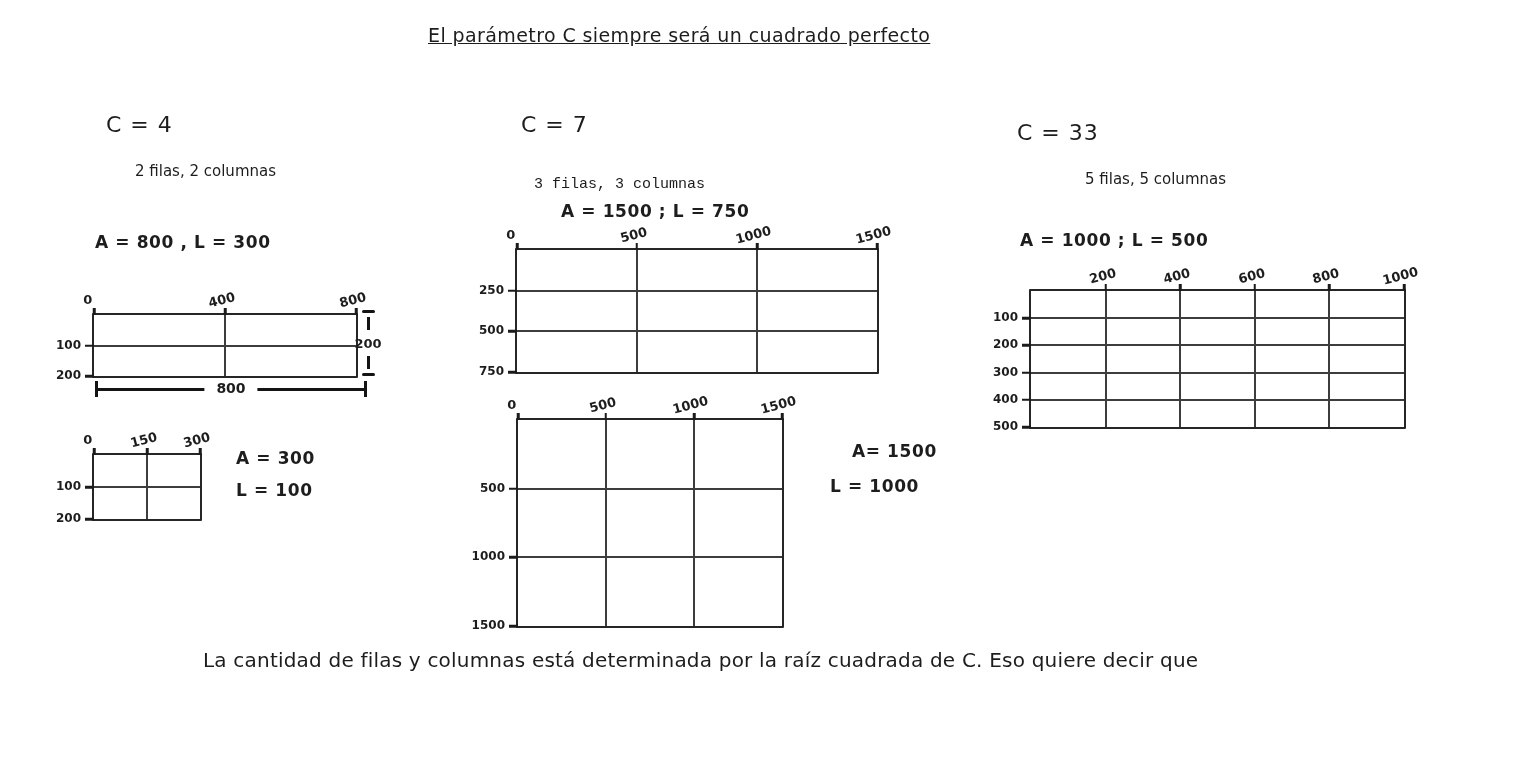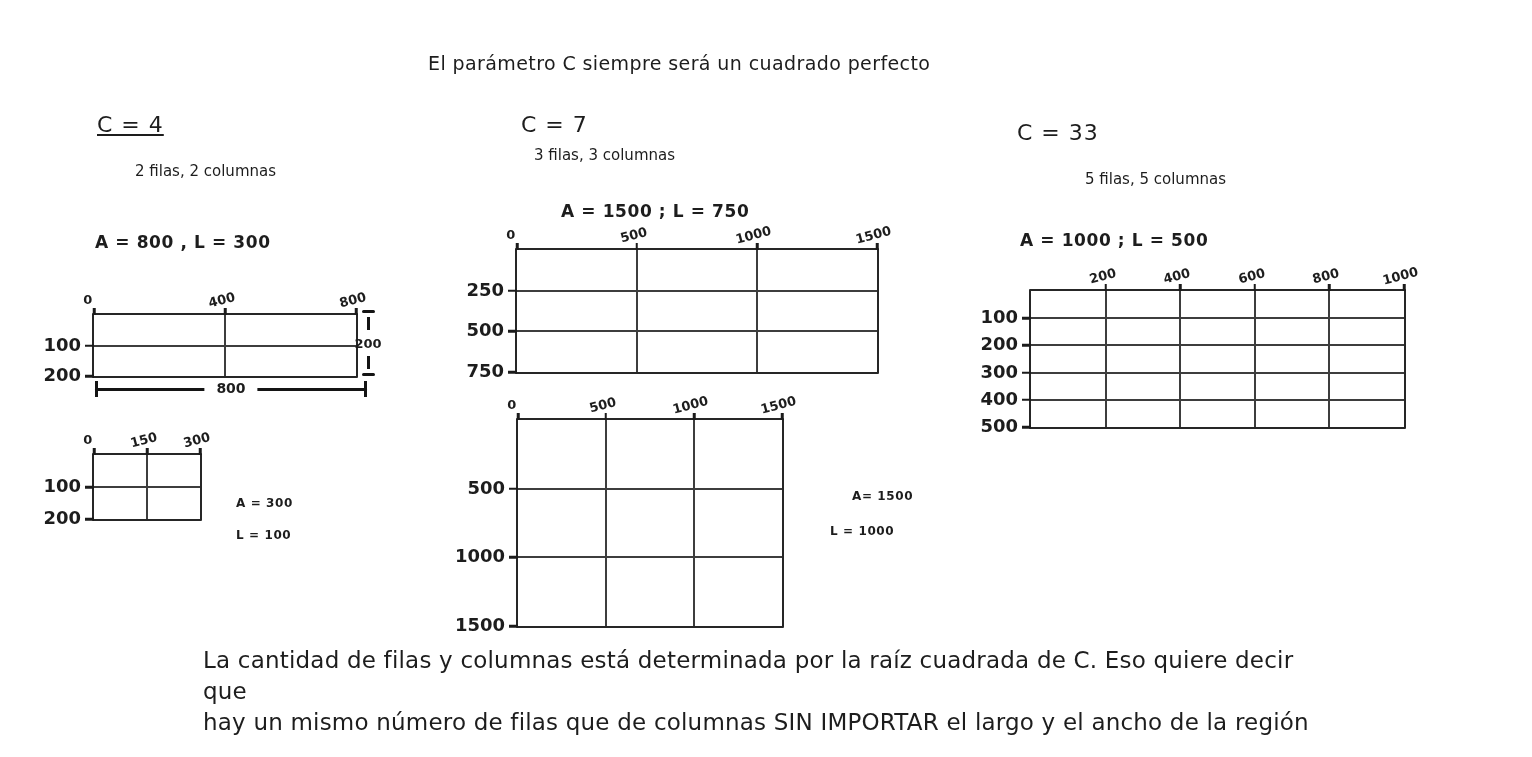--- a/index.html
+++ b/index.html
@@ -5,50 +5,50 @@
   html,body{margin:0;padding:0;}
   body{
     width:1532px;height:757px;position:relative;background:#ffffff;
     font-family:"DejaVu Sans",sans-serif;color:#1d1d1d;overflow:hidden;
   }
   .abs{position:absolute;}
   .title{font-size:19px;letter-spacing:.4px;}
   .c-label{font-size:22px;letter-spacing:1px;}
   .dims-label{font-size:15px;}
   .params-label{font-size:17px;font-weight:700;letter-spacing:.6px;}
-  .annot{font-size:12px;font-weight:700;letter-spacing:.6px;margin-top:48px;}
-  .footer{font-size:23px;line-height:31px;letter-spacing:.2px;}
+  .annot{font-size:17px;font-weight:700;letter-spacing:.6px;}
+  .footer{font-size:20px;line-height:31px;letter-spacing:.2px;}
 
   
   .grid{position:absolute;border:2.5px solid #262626;border-radius:1px;}
   .grid .vline{position:absolute;top:0;bottom:0;width:2px;background:#3d3d3d;transform:translateX(-1px);}
   .grid .hline{position:absolute;left:0;right:0;height:2px;background:#3d3d3d;transform:translateY(-1px);}
   .grid .tick-top{position:absolute;bottom:100%;width:2.5px;height:7px;background:#1b1b1b;transform:translateX(-50%);}
   .grid .tick-left{position:absolute;right:100%;width:9px;height:2.5px;background:#1b1b1b;transform:translateY(-50%);}
   .grid .lbl-top{position:absolute;bottom:100%;margin-bottom:8px;font-size:13px;font-weight:700;white-space:nowrap;transform:translateX(-120%);}
   .grid .lbl-top.tilt{transform:translateX(-55%) rotate(-15deg);transform-origin:50% 100%;}
-  .grid .lbl-left{position:absolute;right:100%;margin-right:13px;font-size:18px;font-weight:700;transform:translateY(-55%);white-space:nowrap;}
+  .grid .lbl-left{position:absolute;right:100%;margin-right:13px;font-size:12px;font-weight:700;transform:translateY(-55%);white-space:nowrap;}
 
   
   .dimv{position:absolute;display:flex;flex-direction:column;align-items:center;justify-content:space-between;}
   .dimv .cap{width:13px;height:3px;background:#141414;border-radius:2px;}
   .dimv .stem{width:3px;height:13px;background:#141414;}
   .dimv .dim-label{font-size:13px;font-weight:700;line-height:1;margin:2px 0;}
   .dimh{position:absolute;}
   .dimh .line{position:absolute;top:7px;left:0;right:0;height:3px;background:#141414;border-radius:2px;}
   .dimh .capl{position:absolute;left:0;top:0;bottom:0;width:3px;background:#141414;}
   .dimh .capr{position:absolute;right:0;top:0;bottom:0;width:3px;background:#141414;}
   .dimh .dim-label{position:absolute;left:50%;top:50%;transform:translate(-50%,-56%);background:#fff;padding:0 12px;font-size:14px;font-weight:700;}
 </style>
 </head>
 <body>
 
-<div class="abs title" style="left:428px;top:52px;">El parámetro C siempre será un cuadrado perfecto</div>
+<div class="abs title" style="left:428px;top:24px;text-decoration:underline;">El parámetro C siempre será un cuadrado perfecto</div>
 
-<div class="abs c-label" style="left:97px;top:112px;text-decoration:underline;">C = 4</div>
+<div class="abs c-label" style="left:106px;top:112px;">C = 4</div>
 <div class="abs dims-label" style="left:135px;top:162px;">2 filas, 2 columnas</div>
 <div class="abs params-label" style="left:95px;top:232px;">A = 800 ,   L = 300</div>
 
 <div class="grid" style="left:92px;top:313px;width:262px;height:61px;">
     <div class="vline" style="left: 50%;"></div>
     <div class="hline" style="top: 50%;"></div>
     <div class="tick-top" style="left: 0%;"></div>
     <div class="lbl-top" style="left: 0%;">0</div>
     <div class="tick-top" style="left: 50%;"></div>
     <div class="lbl-top tilt" style="left: 50%;">400</div>
@@ -86,21 +86,21 @@
     <div class="lbl-top tilt" style="left: 100%;">300</div>
     <div class="tick-left" style="top: 50%;"></div>
     <div class="lbl-left" style="top: 50%;">100</div>
     <div class="tick-left" style="top: 100%;"></div>
     <div class="lbl-left" style="top: 100%;">200</div>
   </div>
 <div class="abs annot" style="left:236px;top:448px;">A = 300</div>
 <div class="abs annot" style="left:236px;top:480px;">L = 100</div>
 
 <div class="abs c-label" style="left:521px;top:112px;">C = 7</div>
-<div class="abs dims-label" style="left:534px;top:146px;">3 filas, 3 columnas</div>
+<div class="abs dims-label" style="left:534px;top:176px;font-family:Liberation Mono, monospace;">3 filas, 3 columnas</div>
 <div class="abs params-label" style="left:561px;top:201px;">A = 1500 ;   L = 750</div>
 
 <div class="grid" style="left:515px;top:248px;width:360px;height:122px;">
     <div class="vline" style="left: 33.3333%;"></div>
     <div class="vline" style="left: 66.6667%;"></div>
     <div class="hline" style="top: 33.3333%;"></div>
     <div class="hline" style="top: 66.6667%;"></div>
     <div class="tick-top" style="left: 0%;"></div>
     <div class="lbl-top" style="left: 0%;">0</div>
     <div class="tick-top" style="left: 33.33%;"></div>
@@ -170,14 +170,13 @@
     <div class="tick-left" style="top: 60%;"></div>
     <div class="lbl-left" style="top: 60%;">300</div>
     <div class="tick-left" style="top: 80%;"></div>
     <div class="lbl-left" style="top: 80%;">400</div>
     <div class="tick-left" style="top: 100%;"></div>
     <div class="lbl-left" style="top: 100%;">500</div>
   </div>
 
 <div class="abs footer" style="left:203px;top:645px;width:1140px;">
   <div>La cantidad de filas y columnas está determinada por la raíz cuadrada de C. Eso quiere decir que</div>
-  <div>hay un mismo número de filas que de columnas SIN IMPORTAR el largo y el ancho de la región</div>
 </div>
 
 </body></html>

